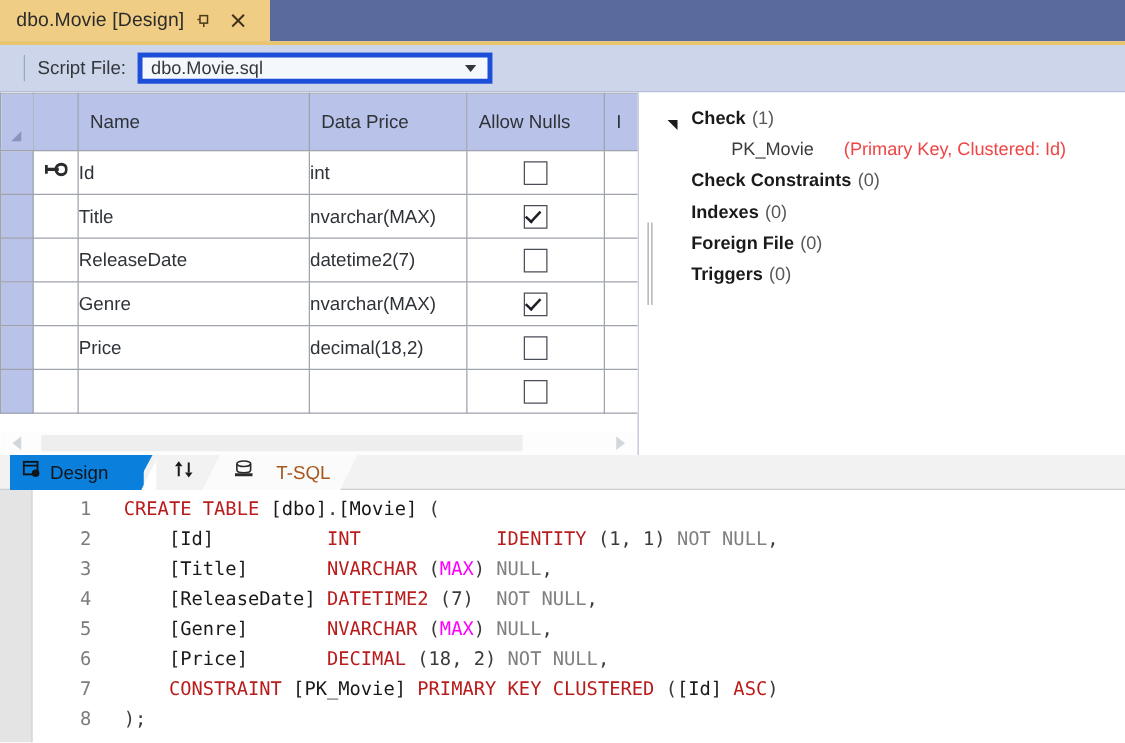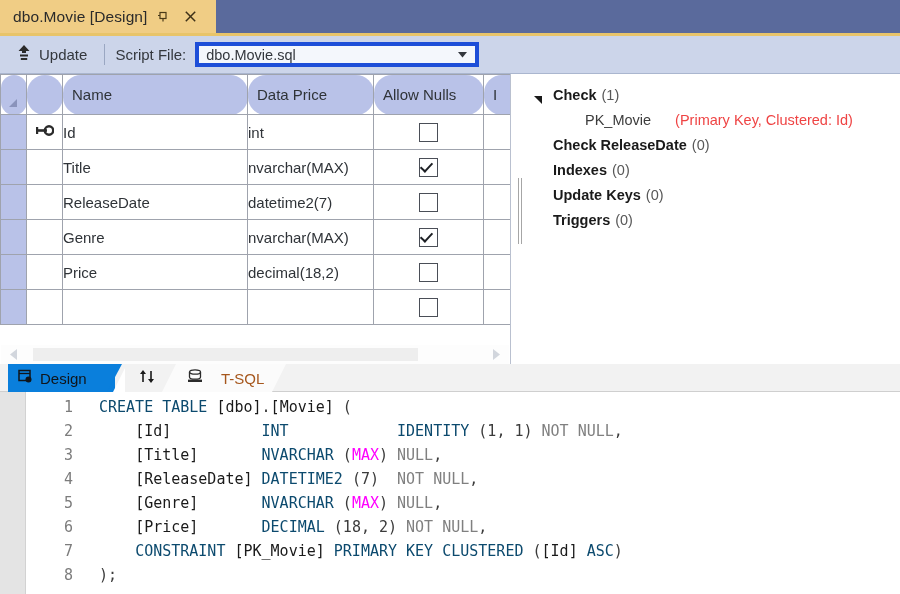--- a/index.html
+++ b/index.html
@@ -149,23 +149,22 @@
     height: 35px;
     box-sizing: border-box;
     font-weight: normal;
   }
   table.grid th {
     background: #b9c2e8;
     color: #2f3338;
     font-size: 15px;
     text-align: left;
     padding-left: 9px;
-    height: 40px;
+    height: 46px;
     vertical-align: middle;
-    border-radius: 18px;
   }
   .col-sel   { width: 26px; }
   .col-key   { width: 36px; }
   .col-name  { width: 185px; }
   .col-type  { width: 126px; }
   .col-nulls { width: 110px; }
   .col-extra { width: 73px; }
 
   th.sel-head {
     background: #b9c2e8;
@@ -420,21 +419,21 @@
     white-space: pre;
   }
   .lnum {
     display: inline-block;
     width: 46px;
     text-align: right;
     color: #7c7c7c;
     font-family: "DejaVu Sans Mono", "Liberation Mono", monospace;
   }
   .ltext { margin-left: 26px; }
-  .k  { color: #0c4a6e; }
+  .k  { color: #b91c1c; }
   .m  { color: #ff00ff; }
   .p  { color: #3b3b3b; }
   .g  { color: #808080; }
   .n  { color: #1a1a1a; }
 </style>
 </head>
 <body>
 
 <div class="app">
 
@@ -452,30 +451,20 @@
         <svg width="13" height="13" viewBox="0 0 13 13">
           <line x1="1.8" y1="1.8" x2="11.2" y2="11.2" stroke="#3e3118" stroke-width="1.5"></line>
           <line x1="11.2" y1="1.8" x2="1.8" y2="11.2" stroke="#3e3118" stroke-width="1.5"></line>
         </svg>
       </span>
     </div>
   </div>
   <div class="tab-strip-underline"></div>
 
   <div class="toolbar">
-    <div class="update-btn">
-      <span>
-        <svg width="16" height="18" viewBox="0 0 16 18">
-          <polygon points="8,1 13.5,7 10,7 10,9 6,9 6,7 2.5,7" fill="#2b2b2b"></polygon>
-          <rect x="4" y="10.5" width="8" height="2" fill="#2b2b2b"></rect>
-          <rect x="4.8" y="14" width="6.4" height="2" fill="#2b2b2b"></rect>
-        </svg>
-      </span>
-      <span class="update-label">Update</span>
-    </div>
     <div class="tb-sep"></div>
     <span class="script-label">Script File:</span>
     <div class="script-combo">
       <span class="script-combo-value">dbo.Movie.sql</span>
       <span class="combo-arrow">
         <svg width="9" height="6" viewBox="0 0 9 6">
             <polygon points="0,0 9,0 4.5,5.5" fill="#33373d"></polygon>
           </svg>
       </span>
     </div>
@@ -584,31 +573,31 @@
             </span>
             <span class="tree-label">Check</span>
             <span class="tree-count">(1)</span>
           </div>
           <div class="tree-child">
             <span class="tree-child-name">PK_Movie</span>
             <span class="tree-child-desc">(Primary Key, Clustered: Id)</span>
           </div>
           <div class="tree-row">
             <span class="tree-exp"></span>
-            <span class="tree-label">Check ReleaseDate</span>
+            <span class="tree-label">Check Constraints</span>
             <span class="tree-count">(0)</span>
           </div>
           <div class="tree-row">
             <span class="tree-exp"></span>
             <span class="tree-label">Indexes</span>
             <span class="tree-count">(0)</span>
           </div>
           <div class="tree-row">
             <span class="tree-exp"></span>
-            <span class="tree-label">Update Keys</span>
+            <span class="tree-label">Foreign File</span>
             <span class="tree-count">(0)</span>
           </div>
           <div class="tree-row">
             <span class="tree-exp"></span>
             <span class="tree-label">Triggers</span>
             <span class="tree-count">(0)</span>
           </div>
         </div>
     </div>
   </div>

